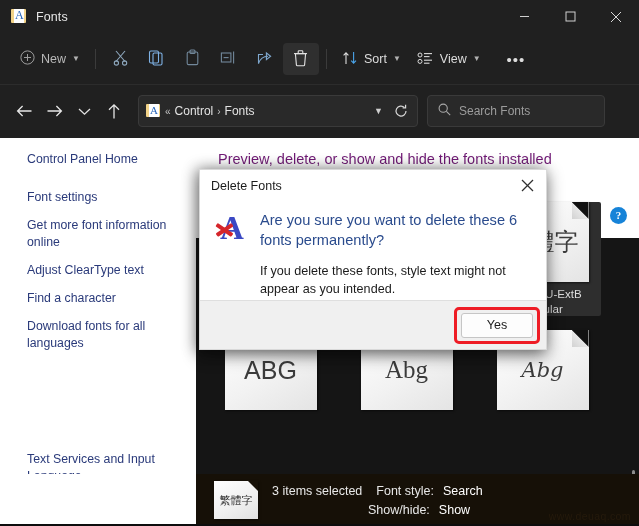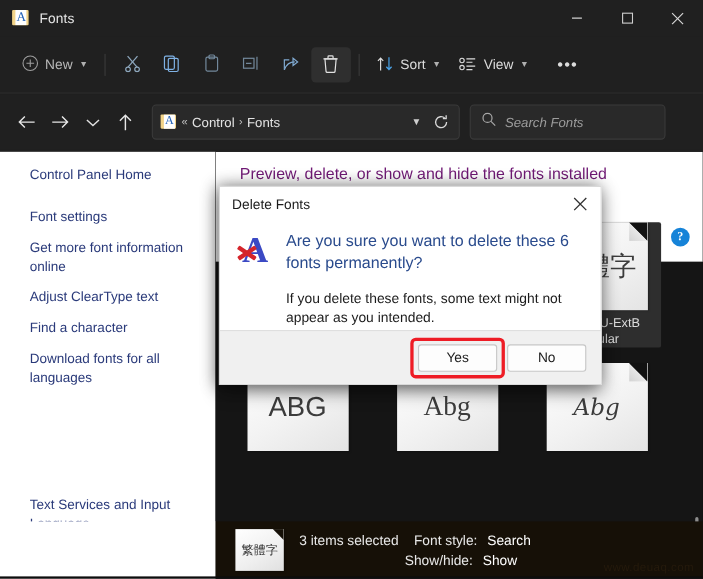--- a/index.html
+++ b/index.html
@@ -91,21 +91,21 @@
   .crumbico .folder-ico { width:14px; height:13px; }
   .crumbico .folder-ico::after { font-size:11px; line-height:14px; left:4px;}
   .crumb { color: #e3e3e3; font-size: 12px; padding: 0 3px; }
   .crumbsep { color: #c4c4c4; font-size: 10px; padding: 0 1px; }
   .addr-spacer { flex: 1 1 auto; }
   .addr-chev { color: #cfcfcf; font-size: 9px; padding: 0 6px; }
   .refresh { color: #d8d8d8; padding: 0 5px; display:flex; align-items:center;}
   .searchbox {
     width: 178px; height: 32px; margin-left: 9px;
     background: #292929; border: 1px solid #3a3a3a; border-radius: 4px;
-    display: flex; align-items: center; padding: 0 10px; gap: 8px; font-style: italic;
+    display: flex; align-items: center; padding: 0 10px; gap: 8px;
   }
   .searchbox .ph { color: #9c9c9c; font-size: 12px; }
 
   
   .content {
     position: absolute; left: 0; top: 138px; width: 639px; height: 388px;
     background: #111111;
   }
   .sidepane {
     position: absolute; left: 0; top: 0; width: 196px; height: 388px;
@@ -585,25 +585,24 @@
     <div class="dlg-body">
       <div class="dlg-ico">
         <div class="bigA">
           <span class="ltr">A</span>
           <span class="x1"></span>
           <span class="x2"></span>
         </div>
       </div>
       <div class="dlg-texts">
         <div class="dlg-q">Are you sure you want to delete these 6 fonts permanently?</div>
-        <div class="dlg-sub">If you delete these fonts, some text might not appear as you intended.</div>
+        <div class="dlg-sub">If you delete these fonts, style text might not appear as you intended.</div>
       </div>
     </div>
     <div class="dlg-footer">
       <div class="yes-wrap">
         <div class="dbtn">Yes</div>
         <div class="yes-hl"></div>
       </div>
-      <div class="dbtn">No</div>
     </div>
   </div>
 
 </div>
 
 </body></html>

